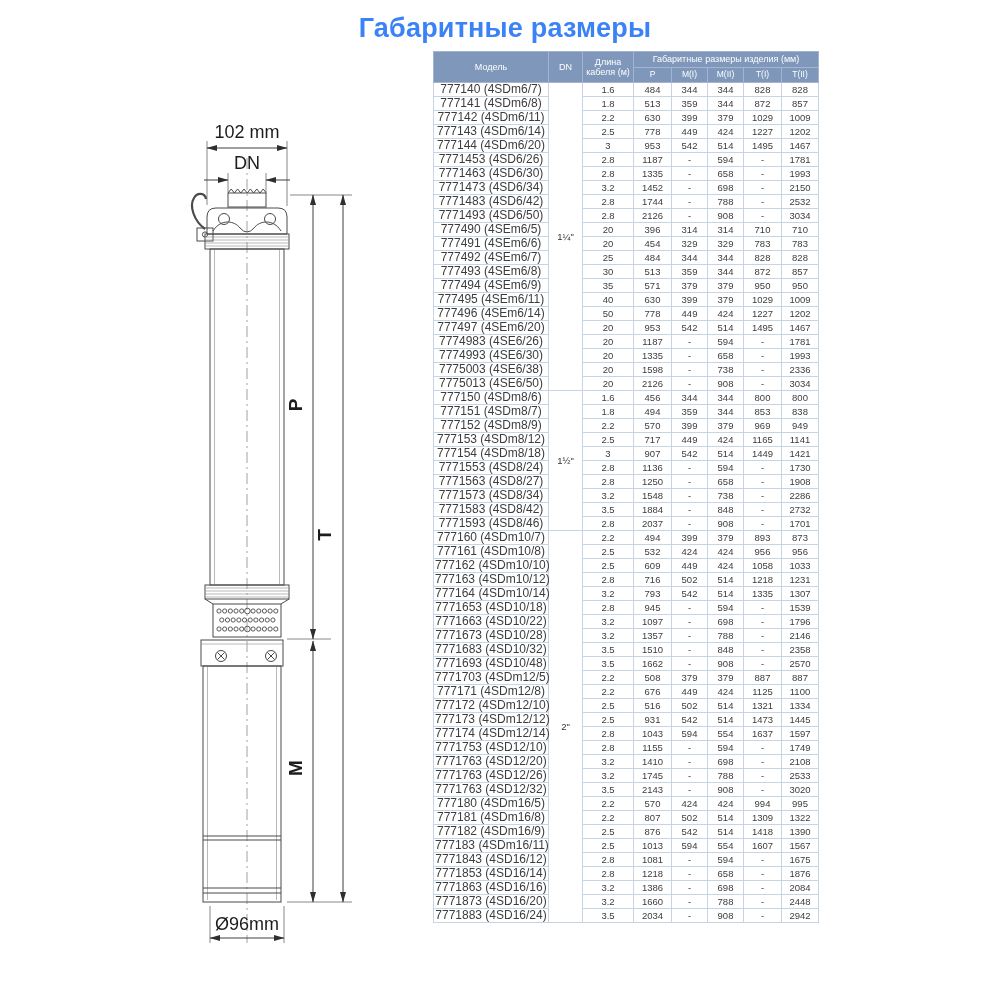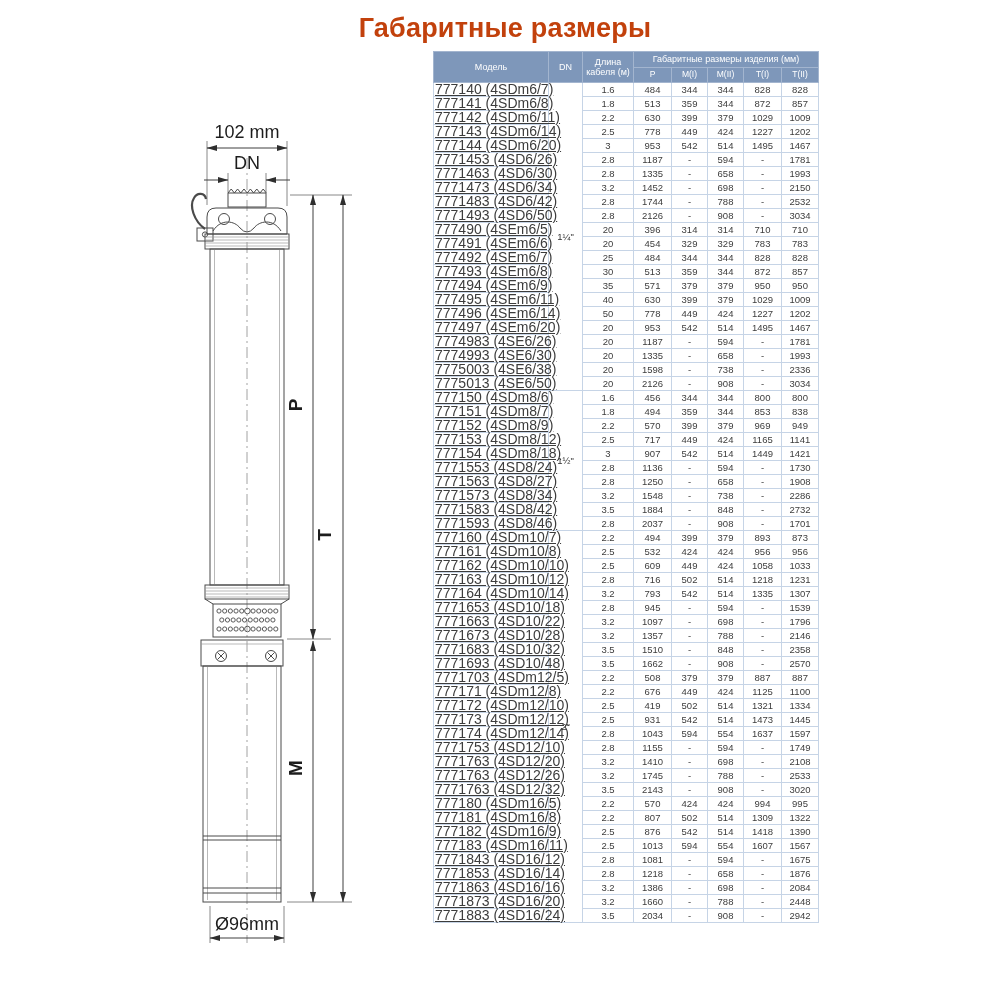--- a/index.html
+++ b/index.html
@@ -2,21 +2,21 @@
 <html><head>
 <meta charset="utf-8">
 <style>
   html,body{margin:0;padding:0;}
   body{
     width:1000px;height:1000px;position:relative;background:#ffffff;
     font-family:"Liberation Sans",sans-serif;overflow:hidden;
   }
   .title{
     position:absolute;top:13px;left:255px;width:500px;text-align:center;
-    font-size:27px;font-weight:600;color:#c2410c;letter-spacing:0.2px;
+    font-size:27px;font-weight:600;color:#3b82f6;letter-spacing:0.2px;
   }
   
   #drawing{position:absolute;left:0;top:0;}
   .outline{fill:none;stroke:#4a4a4a;stroke-width:1;}
   .thin{fill:none;stroke:#9b9b9b;stroke-width:0.7;}
   .dim{fill:none;stroke:#3f3f3f;stroke-width:1;}
   .ext{fill:none;stroke:#6b6b6b;stroke-width:0.8;}
   .dimtext{fill:#1c1c1c;font-size:18px;font-weight:400;}
   .dimletter{fill:#1c1c1c;font-size:19px;font-weight:600;}
   .cl{fill:none;stroke:#8a8a8a;stroke-width:0.8;stroke-dasharray:11 4 2 4;}
@@ -33,21 +33,21 @@
     border:1px solid #a3b5cf;padding:0;line-height:1.15;
   }
   thead tr.h1 th{font-size:9px;height:15px;}
   thead tr.h2 th{font-size:8.5px;height:14px;}
   th.cable-h{font-size:8.5px;}
   tbody td{
     border:1px solid #c6d4e6;height:13px;padding:0 1px;
     font-size:9.5px;color:#3c3c3c;text-align:center;white-space:nowrap;
     line-height:13px;
   }
-  tbody td.model{font-size:14px;text-decoration:underline;}
+  tbody td.model{font-size:12px;}
   tbody td.dn{font-size:9.5px;color:#333;}
   tbody tr.group-start td{border-top:1px solid #6d28d9;}
   table{border:1px solid #b9c9de;}
 </style>
 </head>
 <body>
 
 <div class="title">Габаритные размеры</div>
 
 <svg id="drawing" width="430" height="1000" viewBox="0 0 430 1000" xmlns="http://www.w3.org/2000/svg">
@@ -598,21 +598,21 @@
           <td>2.2</td>
           <td>676</td>
           <td>449</td>
           <td>424</td>
           <td>1125</td>
           <td>1100</td>
         </tr>
         <tr>
           <td class="model">777172 (4SDm12/10)</td>
           <td>2.5</td>
-          <td>419</td>
+          <td>516</td>
           <td>502</td>
           <td>514</td>
           <td>1321</td>
           <td>1334</td>
         </tr>
         <tr>
           <td class="model">777173 (4SDm12/12)</td>
           <td>2.5</td>
           <td>931</td>
           <td>542</td>

